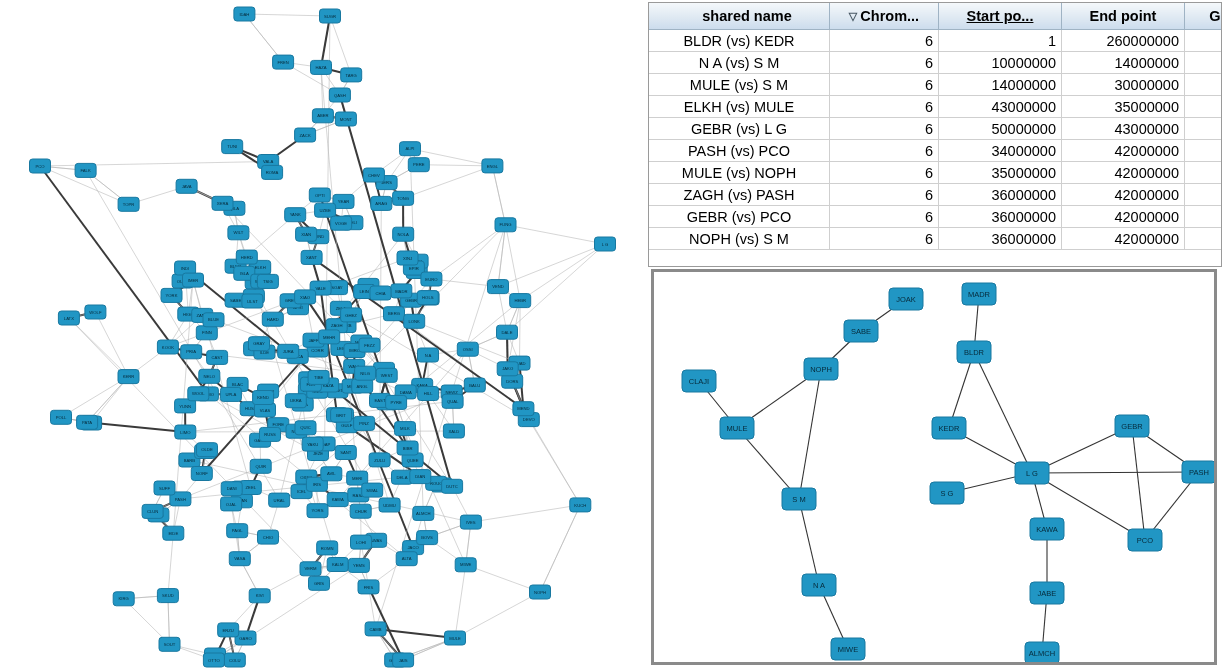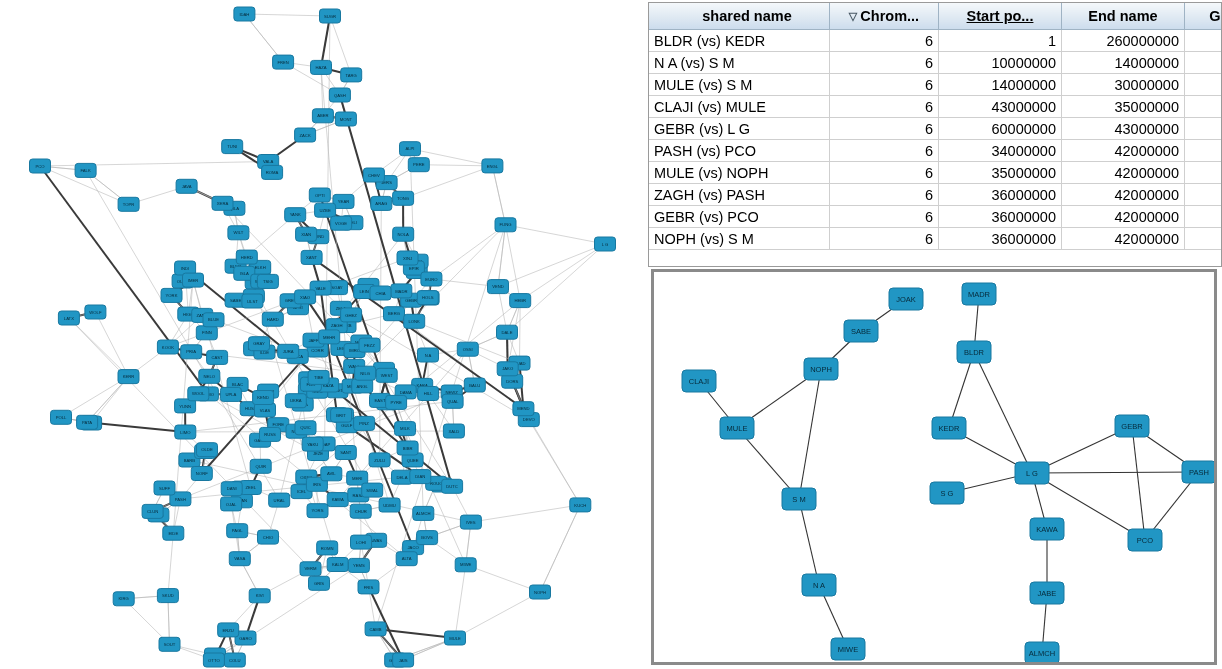--- a/index.html
+++ b/index.html
@@ -65,21 +65,21 @@
   table.data-grid td {
     border-right: 1px solid #cfcfcf;
     border-bottom: 1px solid #cfcfcf;
     height: 21px;
     padding: 0 5px;
     white-space: nowrap;
     overflow: hidden;
     font-size: 14.5px;
   }
   td.num { text-align: right; }
-  td.txt { text-align: left; }
+  td.txt { text-align: center; }
   .filter-glyph {
     display: inline-block;
     color: #4a5a66;
     font-size: 11px;
     transform: translateY(-1px);
     margin-right: 3px;
   }
 
   
   #network-small {
@@ -1801,21 +1801,21 @@
         <th class="col-name">
           <span>shared name</span>
         </th>
         <th class="col-chr">
           <span class="filter-glyph">▽</span><span>Chrom...</span>
         </th>
         <th class="col-start">
           <span>Start po...</span>
         </th>
         <th class="col-end">
-          <span>End name</span>
+          <span>End point</span>
         </th>
         <th class="col-gen">
           <span>Genetic...</span>
         </th>
       </tr>
     </thead>
     <tbody id="table-body">
         <tr>
           <td class="txt">BLDR (vs) KEDR</td>
           <td class="num">6</td>
@@ -1831,30 +1831,30 @@
           <td class="num">6.6</td>
         </tr>
         <tr>
           <td class="txt">MULE (vs) S M</td>
           <td class="num">6</td>
           <td class="num">14000000</td>
           <td class="num">30000000</td>
           <td class="num">7.5</td>
         </tr>
         <tr>
-          <td class="txt">CLAJI (vs) MULE</td>
+          <td class="txt">ELKH (vs) MULE</td>
           <td class="num">6</td>
           <td class="num">43000000</td>
           <td class="num">35000000</td>
           <td class="num">5.9</td>
         </tr>
         <tr>
           <td class="txt">GEBR (vs) L G</td>
           <td class="num">6</td>
-          <td class="num">60000000</td>
+          <td class="num">50000000</td>
           <td class="num">43000000</td>
           <td class="num">16.9</td>
         </tr>
         <tr>
           <td class="txt">PASH (vs) PCO</td>
           <td class="num">6</td>
           <td class="num">34000000</td>
           <td class="num">42000000</td>
           <td class="num">11.4</td>
         </tr>

